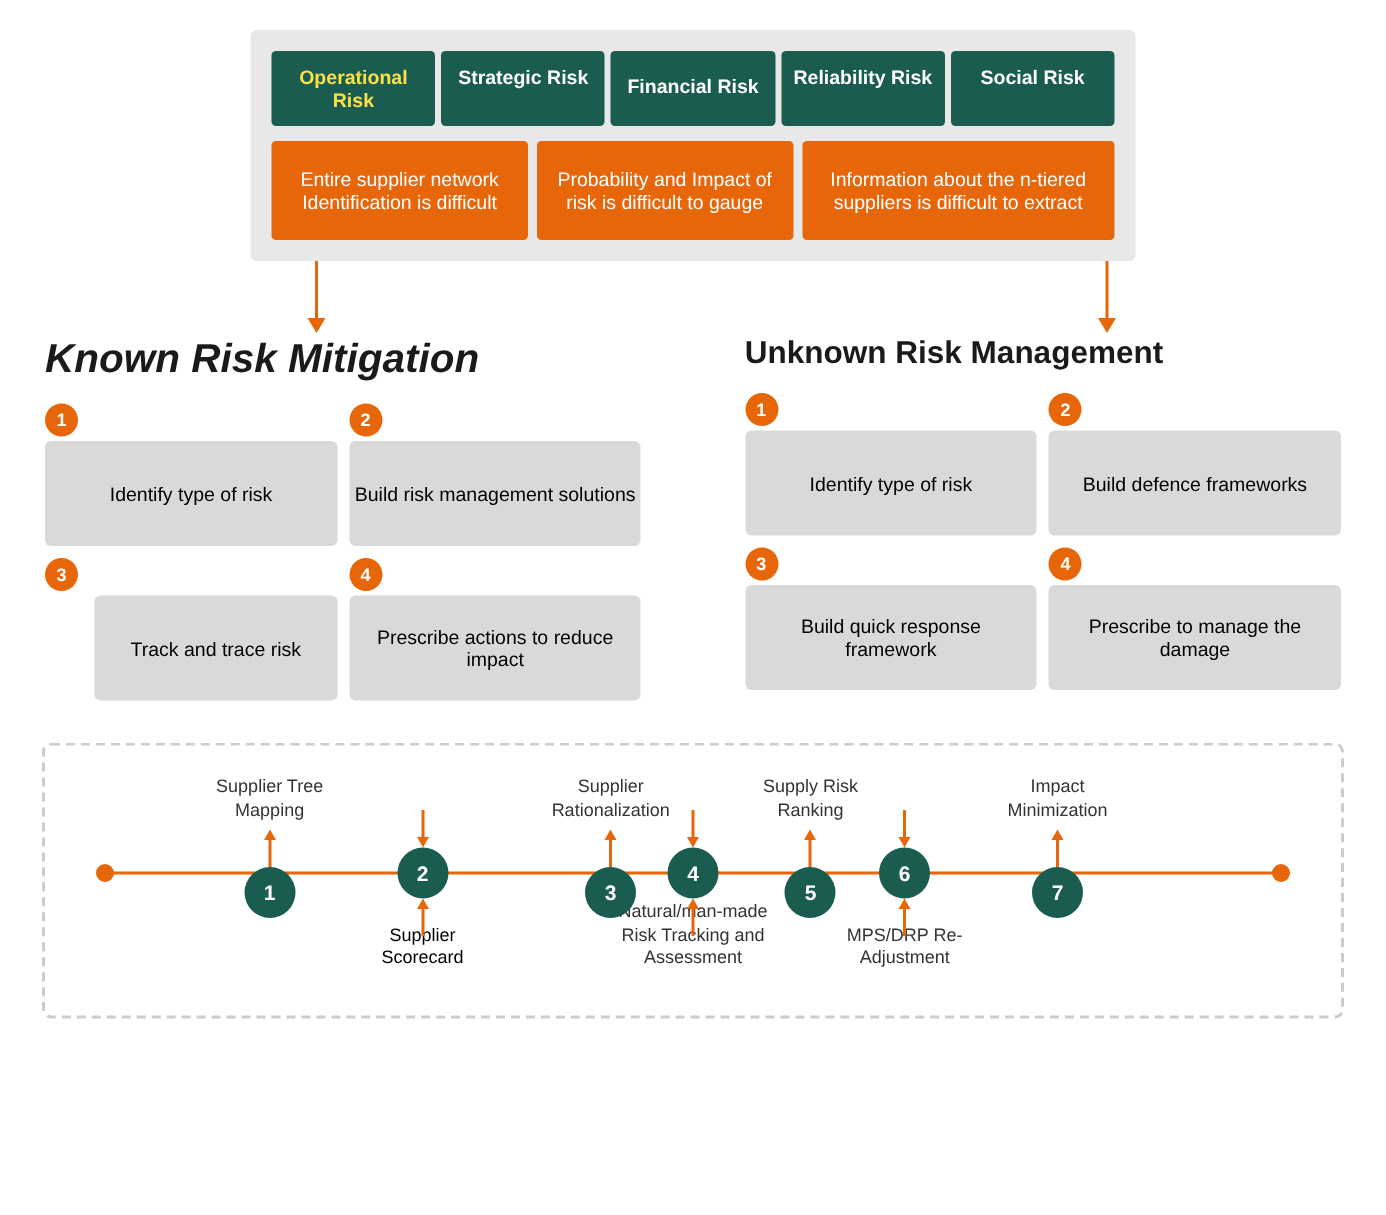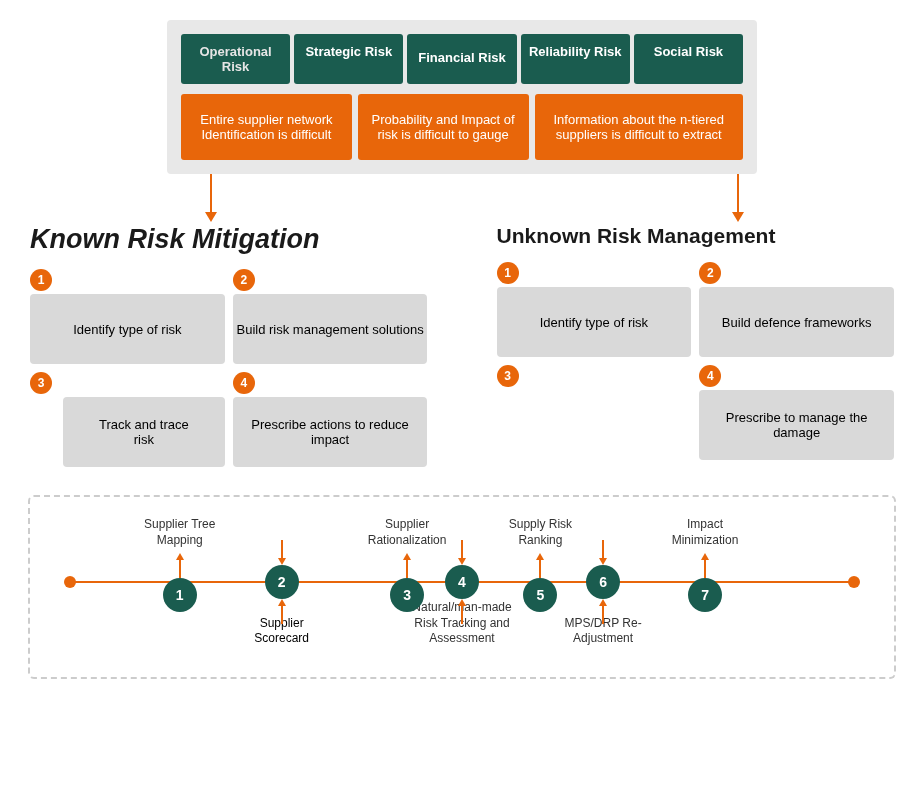--- a/index.html
+++ b/index.html
@@ -10,21 +10,21 @@
       min-height: 810px;
       overflow-x: hidden;
     }
   </style>
 </head>
 <body>
 
 <div style="display:flex; justify-content:center; margin-top:20px;">
   <div style="background:#e8e8e8; padding:14px; border-radius:4px; width:590px;">
     <div style="display:flex; gap:4px; margin-bottom:10px;" id="risk-headers-row">
-    <div style="background: rgb(26, 92, 79); color: #e5e5e5; font-weight: bold; font-size: 13px; text-align: center; padding: 10px 8px; flex: 1 1 0%; border-radius: 3px;">Operational Risk</div>
+    <div style="background: rgb(26, 92, 79); color: #fde047; font-weight: bold; font-size: 13px; text-align: center; padding: 10px 8px; flex: 1 1 0%; border-radius: 3px;">Operational Risk</div>
         <div style="background: rgb(26, 92, 79); color: rgb(255, 255, 255); font-weight: bold; font-size: 13px; text-align: center; padding: 10px 8px; flex: 1 1 0%; border-radius: 3px;">Strategic Risk</div>
         <div style="background: rgb(26, 92, 79); color: rgb(255, 255, 255); font-weight: bold; font-size: 13px; text-align: center; padding: 16px 8px; flex: 1 1 0%; border-radius: 3px;">Financial Risk</div>
         <div style="background: rgb(26, 92, 79); color: rgb(255, 255, 255); font-weight: bold; font-size: 13px; text-align: center; padding: 10px 8px; flex: 1 1 0%; border-radius: 3px;">Reliability Risk</div>
         <div style="background: rgb(26, 92, 79); color: rgb(255, 255, 255); font-weight: bold; font-size: 13px; text-align: center; padding: 10px 8px; flex: 1 1 0%; border-radius: 3px;">Social Risk</div>
       </div>
     <div style="display:flex; gap:6px;" id="risk-boxes-row">
     <div style="background: rgb(232, 102, 10); color: rgb(255, 255, 255); font-size: 13px; text-align: center; padding: 18px 10px; border-radius: 3px; flex: 2 1 0%; display: flex; align-items: center; justify-content: center;">Entire supplier network Identification is difficult</div>
         <div style="background: rgb(232, 102, 10); color: rgb(255, 255, 255); font-size: 13px; text-align: center; padding: 18px 10px; border-radius: 3px; flex: 2 1 0%; display: flex; align-items: center; justify-content: center;">Probability and Impact of risk is difficult to gauge</div>
         <div style="background: rgb(232, 102, 10); color: rgb(255, 255, 255); font-size: 13px; text-align: center; padding: 18px 10px; border-radius: 3px; flex: 2.5 1 0%; display: flex; align-items: center; justify-content: center;">Information about the n-tiered suppliers is difficult to extract</div>
       </div>
@@ -52,21 +52,21 @@
         <div style="display: flex; flex-direction: column; gap: 3px;">
           <div style="background: rgb(232, 102, 10); color: rgb(255, 255, 255); border-radius: 50%; width: 22px; height: 22px; font-size: 12px; font-weight: bold; display: flex; align-items: center; justify-content: center;">1</div>
           <div style="background: rgb(217, 217, 217); border-radius: 4px; padding: 14px 10px; font-size: 13px; text-align: center; min-height: 70px; display: flex; align-items: center; justify-content: center;">Identify type of risk</div>
         </div>
         <div style="display: flex; flex-direction: column; gap: 3px;">
           <div style="background: rgb(232, 102, 10); color: rgb(255, 255, 255); border-radius: 50%; width: 22px; height: 22px; font-size: 12px; font-weight: bold; display: flex; align-items: center; justify-content: center;">2</div>
           <div style="background: rgb(217, 217, 217); border-radius: 4px; padding: 14px 0; font-size: 13px; text-align: center; min-height: 70px; display: flex; align-items: center; justify-content: center;">Build risk management solutions</div>
         </div>
         <div style="display: flex; flex-direction: column; gap: 3px;">
           <div style="background: rgb(232, 102, 10); color: rgb(255, 255, 255); border-radius: 50%; width: 22px; height: 22px; font-size: 12px; font-weight: bold; display: flex; align-items: center; justify-content: center;">3</div>
-          <div style="background: rgb(217, 217, 217); border-radius: 4px; padding: 14px 26px; font-size: 13px; text-align: center; min-height: 70px; display: flex; align-items: center; justify-content: center; margin-left: 33px;">Track and trace risk</div>
+          <div style="background: rgb(217, 217, 217); border-radius: 4px; padding: 14px 14px; font-size: 13px; text-align: center; min-height: 70px; display: flex; align-items: center; justify-content: center; margin-left: 33px;">Track and trace risk</div>
         </div>
         <div style="display: flex; flex-direction: column; gap: 3px;">
           <div style="background: rgb(232, 102, 10); color: rgb(255, 255, 255); border-radius: 50%; width: 22px; height: 22px; font-size: 12px; font-weight: bold; display: flex; align-items: center; justify-content: center;">4</div>
           <div style="background: rgb(217, 217, 217); border-radius: 4px; padding: 14px 10px; font-size: 13px; text-align: center; min-height: 70px; display: flex; align-items: center; justify-content: center;">Prescribe actions to reduce impact</div>
         </div>
       </div>
   </div>
 
   <div style="width:46%;">
     <div style="font-size:21px; font-weight:900; color:#1a1a1a; margin-bottom:14px;" id="unknown-risk-title">Unknown Risk Management</div>
@@ -74,20 +74,21 @@
         <div style="display: flex; flex-direction: column; gap: 3px;">
           <div style="background: rgb(232, 102, 10); color: rgb(255, 255, 255); border-radius: 50%; width: 22px; height: 22px; font-size: 12px; font-weight: bold; display: flex; align-items: center; justify-content: center;">1</div>
           <div style="background: rgb(217, 217, 217); border-radius: 4px; padding: 14px 10px; font-size: 13px; text-align: center; min-height: 70px; display: flex; align-items: center; justify-content: center;">Identify type of risk</div>
         </div>
         <div style="display: flex; flex-direction: column; gap: 3px;">
           <div style="background: rgb(232, 102, 10); color: rgb(255, 255, 255); border-radius: 50%; width: 22px; height: 22px; font-size: 12px; font-weight: bold; display: flex; align-items: center; justify-content: center;">2</div>
           <div style="background: rgb(217, 217, 217); border-radius: 4px; padding: 14px 10px; font-size: 13px; text-align: center; min-height: 70px; display: flex; align-items: center; justify-content: center;">Build defence frameworks</div>
         </div>
         <div style="display: flex; flex-direction: column; gap: 3px;">
           <div style="background: rgb(232, 102, 10); color: rgb(255, 255, 255); border-radius: 50%; width: 22px; height: 22px; font-size: 12px; font-weight: bold; display: flex; align-items: center; justify-content: center;">3</div>
+          <div style="background: rgb(217, 217, 217); border-radius: 4px; padding: 14px 10px; font-size: 13px; text-align: center; min-height: 70px; display: flex; align-items: center; justify-content: center;">Build quick response framework</div>
         </div>
         <div style="display: flex; flex-direction: column; gap: 3px;">
           <div style="background: rgb(232, 102, 10); color: rgb(255, 255, 255); border-radius: 50%; width: 22px; height: 22px; font-size: 12px; font-weight: bold; display: flex; align-items: center; justify-content: center;">4</div>
           <div style="background: rgb(217, 217, 217); border-radius: 4px; padding: 14px 10px; font-size: 13px; text-align: center; min-height: 70px; display: flex; align-items: center; justify-content: center;">Prescribe to manage the damage</div>
         </div>
       </div>
   </div>
 </div>
 
 <div style="border:2px dashed #ccc; margin:28px 28px 20px; border-radius:6px; padding:20px 20px 30px; position:relative;">

